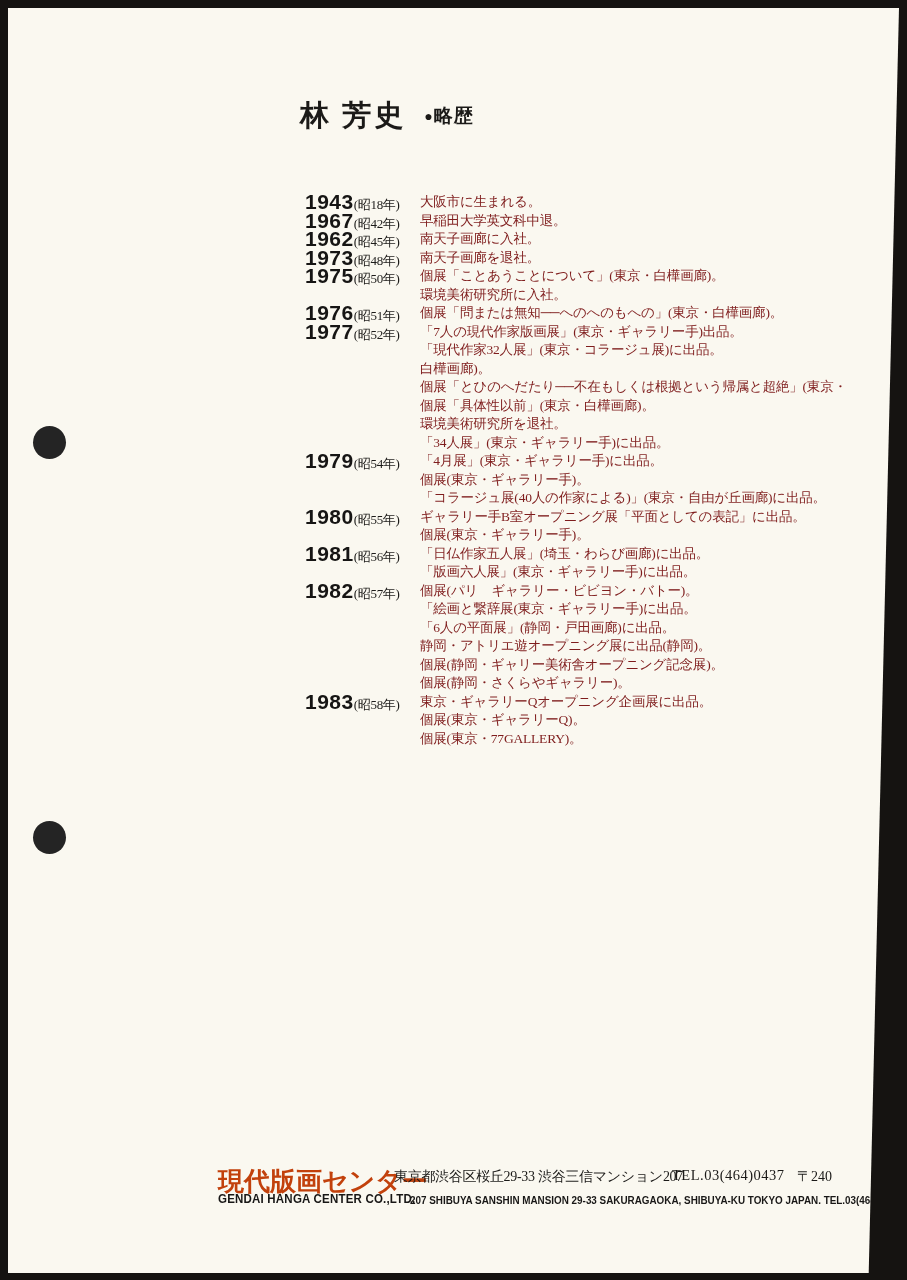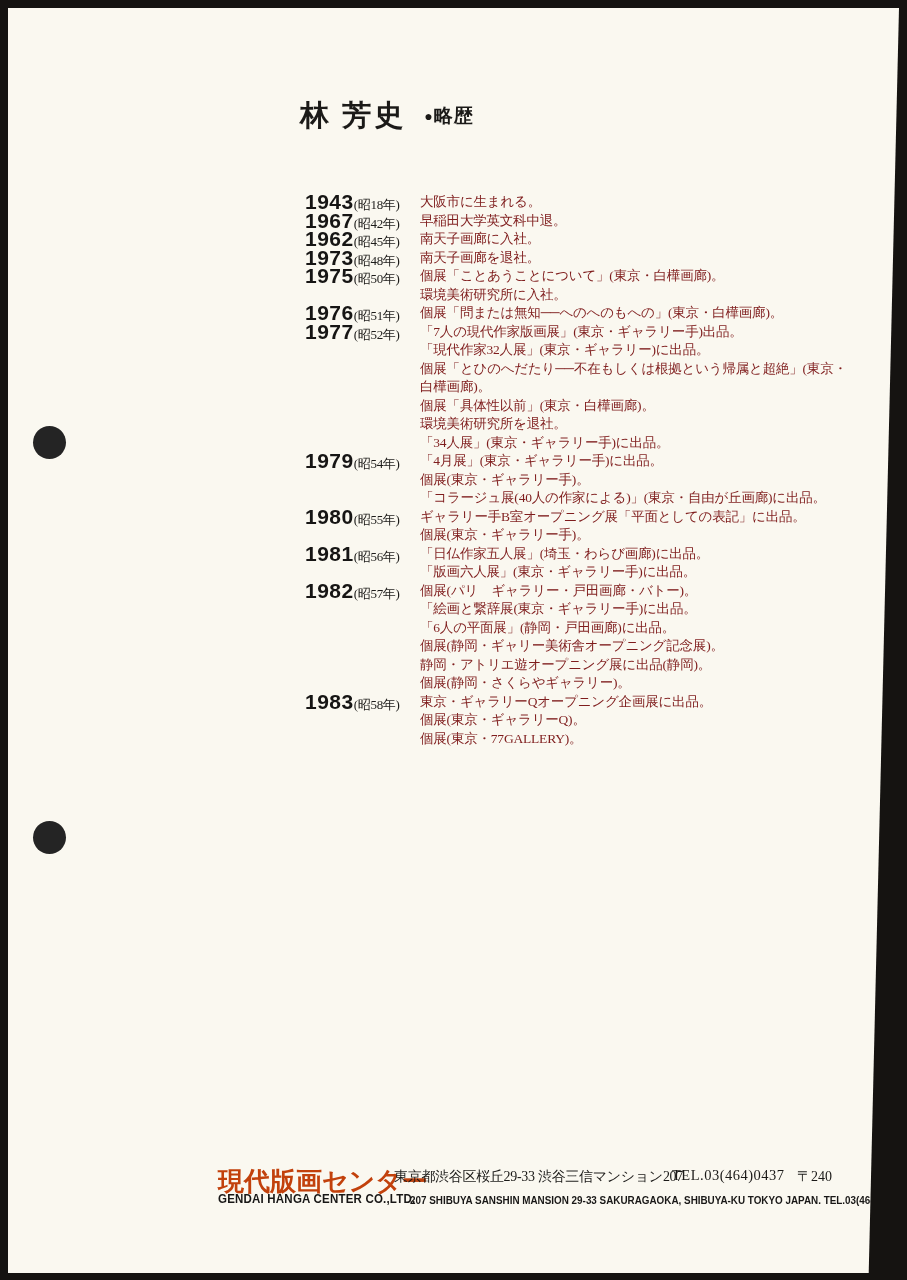--- a/index.html
+++ b/index.html
@@ -159,37 +159,37 @@
         <span class="t-era">(昭52年)</span>
       </span>
       <span class="t-text">「7人の現代作家版画展」(東京・ギャラリー手)出品。</span>
     </div>
 
     <div class="t-row">
       <span class="t-year-cell">
         <span class="t-year"></span>
         <span class="t-era"></span>
       </span>
-      <span class="t-text">「現代作家32人展」(東京・ギャラリー)に出品。</span>
+      <span class="t-text">「現代作家32人展」(東京・コラージュ展)に出品。</span>
+    </div>
+
+    <div class="t-row">
+      <span class="t-year-cell">
+        <span class="t-year"></span>
+        <span class="t-era"></span>
+      </span>
+      <span class="t-text">白樺画廊)。</span>
     </div>
 
     <div class="t-row">
       <span class="t-year-cell">
         <span class="t-year"></span>
         <span class="t-era"></span>
       </span>
       <span class="t-text">個展「とひのへだたり──不在もしくは根拠という帰属と超絶」(東京・</span>
-    </div>
-
-    <div class="t-row">
-      <span class="t-year-cell">
-        <span class="t-year"></span>
-        <span class="t-era"></span>
-      </span>
-      <span class="t-text">白樺画廊)。</span>
     </div>
 
 
     <div class="t-row">
       <span class="t-year-cell">
         <span class="t-year"></span>
         <span class="t-era"></span>
       </span>
       <span class="t-text">個展「具体性以前」(東京・白樺画廊)。</span>
     </div>
@@ -264,21 +264,21 @@
         <span class="t-era"></span>
       </span>
       <span class="t-text">「版画六人展」(東京・ギャラリー手)に出品。</span>
     </div>
 
     <div class="t-row">
       <span class="t-year-cell">
         <span class="t-year">1982</span>
         <span class="t-era">(昭57年)</span>
       </span>
-      <span class="t-text">個展(パリ　ギャラリー・戸田画廊・バトー)。</span>
+      <span class="t-text">個展(パリ　ギャラリー・ビビヨン・バトー)。</span>
     </div>
 
     <div class="t-row">
       <span class="t-year-cell">
         <span class="t-year"></span>
         <span class="t-era"></span>
       </span>
       <span class="t-text">「絵画と繋辞展(東京・ギャラリー手)に出品。</span>
     </div>
 
@@ -288,29 +288,29 @@
         <span class="t-era"></span>
       </span>
       <span class="t-text">「6人の平面展」(静岡・戸田画廊)に出品。</span>
     </div>
 
     <div class="t-row">
       <span class="t-year-cell">
         <span class="t-year"></span>
         <span class="t-era"></span>
       </span>
+      <span class="t-text">静岡・アトリエ遊オープニング展に出品(静岡)。</span>
+    </div>
+
+    <div class="t-row">
+      <span class="t-year-cell">
+        <span class="t-year"></span>
+        <span class="t-era"></span>
+      </span>
       <span class="t-text">個展(静岡・ギャリー美術舎オープニング記念展)。</span>
-    </div>
-
-    <div class="t-row">
-      <span class="t-year-cell">
-        <span class="t-year"></span>
-        <span class="t-era"></span>
-      </span>
-      <span class="t-text">静岡・アトリエ遊オープニング展に出品(静岡)。</span>
     </div>
 
     <div class="t-row">
       <span class="t-year-cell">
         <span class="t-year"></span>
         <span class="t-era"></span>
       </span>
       <span class="t-text">個展(静岡・さくらやギャラリー)。</span>
     </div>
 

